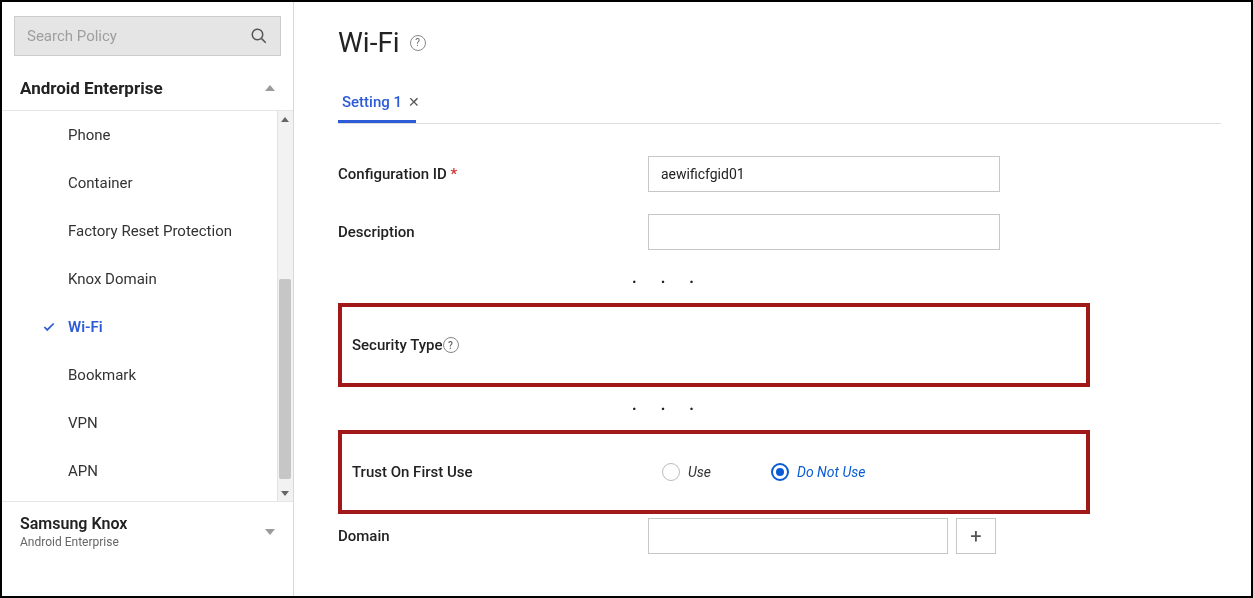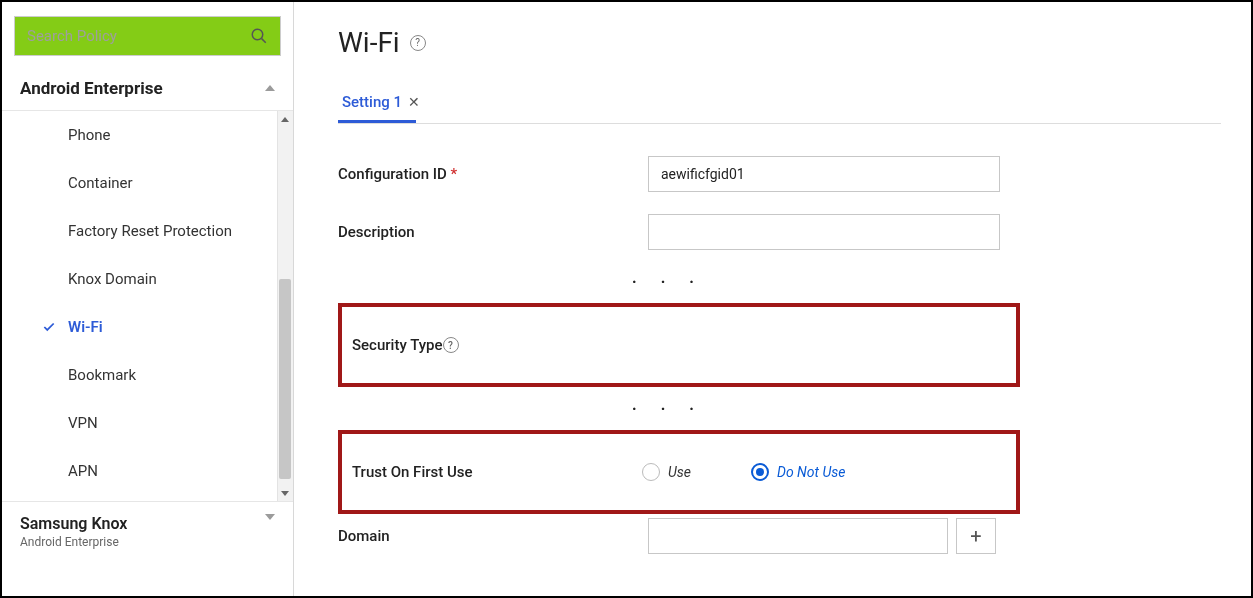--- a/index.html
+++ b/index.html
@@ -2,21 +2,21 @@
 <html><head>
 <meta charset="utf-8">
 <style>
 * { box-sizing: border-box; margin: 0; padding: 0; font-family: -apple-system, BlinkMacSystemFont, "Segoe UI", Roboto, Arial, sans-serif; }
 body { background: #fff; color: #333; font-size: 14px; }
 .frame { width: 1253px; height: 598px; border: 2px solid #000; display: flex; overflow: hidden; position: relative; }
 
 
 .sidebar { width: 292px; border-right: 1px solid #d8d8d8; display: flex; flex-direction: column; background: #fff; }
 .search-wrap { padding: 14px 12px 6px 12px; }
-.search-box { position: relative; display: flex; align-items: center; height: 40px; border: 1px solid #ccc; background: #84cc16; }
+.search-box { position: relative; display: flex; align-items: center; height: 40px; border: 1px solid #ccc; background: #e5e5e5; }
 .search-input { flex: 1; border: none; outline: none; font-size: 15px; padding: 0 12px; color: #333; background: transparent; }
 .search-input::placeholder { color: #9e9e9e; }
 .search-ico { width: 18px; height: 18px; margin-right: 12px; color: #555; }
 
 .accordion-head { display: flex; align-items: center; justify-content: space-between; padding: 16px 18px 12px 18px; cursor: pointer; }
 .accordion-head .title { font-size: 17px; font-weight: 700; color: #222; }
 .accordion-head .caret { width: 0; height: 0; border-left: 5px solid transparent; border-right: 5px solid transparent; border-bottom: 6px solid #9b9b9b; }
 
 .nav-scroll { position: relative; flex: 0 0 auto; height: 392px; border-top: 1px solid #e6e6e6; border-bottom: 1px solid #e6e6e6; }
 .nav-list { position: absolute; inset: 0 12px 0 0; overflow: hidden; padding-left: 18px; }
@@ -26,21 +26,21 @@
 
 
 .sb-track { position: absolute; right: 0; top: 0; width: 16px; height: 100%; background: #f2f2f2; border-left: 1px solid #e3e3e3; }
 .sb-arrow { position: absolute; right: 0; width: 16px; height: 16px; display: flex; align-items: center; justify-content: center; }
 .sb-arrow.top { top: 0; }
 .sb-arrow.bot { bottom: 0; }
 .sb-arrow .tri-up { width: 0; height: 0; border-left: 4px solid transparent; border-right: 4px solid transparent; border-bottom: 5px solid #666; }
 .sb-arrow .tri-dn { width: 0; height: 0; border-left: 4px solid transparent; border-right: 4px solid transparent; border-top: 5px solid #666; }
 .sb-thumb { position: absolute; right: 2px; width: 12px; top: 168px; height: 200px; background: #c6c6c6; border-radius: 2px; }
 
-.bottom-panel { padding: 12px 18px 14px 18px; display: flex; align-items: flex-start; justify-content: space-between; cursor: pointer; }
+.bottom-panel { padding: 12px 18px 14px 18px; display: flex; align-items: center; justify-content: space-between; cursor: pointer; }
 .bottom-panel .bt-title { font-size: 16px; font-weight: 600; color: #222; }
 .bottom-panel .bt-sub { font-size: 12px; color: #666; margin-top: 2px; }
 .bottom-panel .caret-dn { width: 0; height: 0; border-left: 5px solid transparent; border-right: 5px solid transparent; border-top: 6px solid #9b9b9b; }
 
 
 .main { flex: 1; padding: 24px 30px 0 44px; overflow: hidden; }
 .page-title { display: flex; align-items: center; gap: 10px; margin-bottom: 34px; }
 .page-title h1 { font-size: 28px; font-weight: 400; color: #222; }
 .help-ico { width: 16px; height: 16px; border: 1px solid #888; border-radius: 50%; display: inline-flex; align-items: center; justify-content: center; font-size: 10px; color: #666; }
 
@@ -54,21 +54,21 @@
 .form-row { display: flex; align-items: center; min-height: 44px; margin-bottom: 14px; }
 .form-row .lbl { width: 310px; font-size: 15px; color: #222; font-weight: 500; display: flex; align-items: center; }
 .req { color: #d03030; }
 .ctrl { flex: 0 0 352px; }
 input.text-input, .select-box { width: 352px; height: 36px; border: 1px solid #c7c7c7; padding: 0 12px; font-size: 14px; color: #222; background: #fff; }
 .select-box { display: flex; align-items: center; justify-content: space-between; cursor: pointer; }
 .select-box .sel-caret { width: 0; height: 0; border-left: 5px solid transparent; border-right: 5px solid transparent; border-top: 6px solid #555; }
 
 .ellipsis-row { text-align: center; width: 660px; letter-spacing: 10px; color: #222; font-weight: 700; margin: 8px 0 16px 0; font-size: 16px; }
 
-.highlight-box { border: 4px solid #a01818; padding: 16px 22px 16px 10px; margin-bottom: 0; width: 682px; }
+.highlight-box { border: 4px solid #a01818; padding: 16px 10px 16px 10px; margin-bottom: 0; width: 752px; }
 .highlight-box .form-row { margin-bottom: 0; }
 
 .radio-set { display: flex; align-items: center; gap: 60px; }
 .radio-opt { display: inline-flex; align-items: center; gap: 8px; cursor: pointer; font-style: italic; }
 .radio-circle { width: 18px; height: 18px; border-radius: 50%; border: 1px solid #bbb; display: inline-flex; align-items: center; justify-content: center; }
 .radio-opt.sel .radio-circle { border: 2px solid #0a5bd6; }
 .radio-opt.sel .radio-dot { width: 8px; height: 8px; border-radius: 50%; background: #0a5bd6; }
 .radio-opt.sel .radio-label { color: #0a5bd6; }
 .radio-label { font-size: 14px; color: #333; }
 

